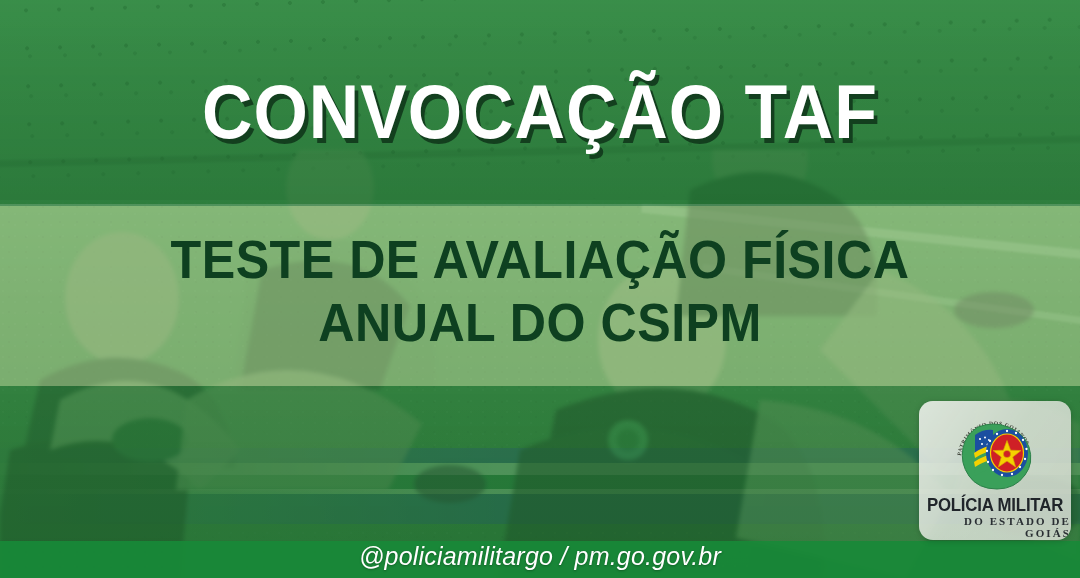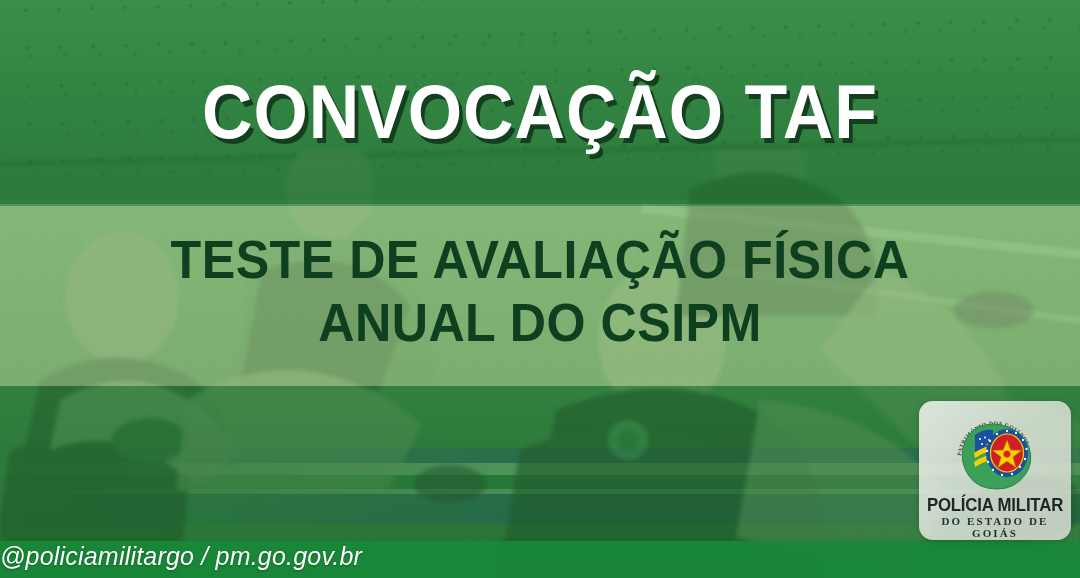--- a/index.html
+++ b/index.html
@@ -114,21 +114,21 @@
     font-size:54px;line-height:1.16;
     font-weight:700;
     letter-spacing:.5px;
     transform:scaleX(.93);
     white-space:nowrap;
   }
   .subtitle .l2{display:block;}
 
   .handle{
     position:absolute;left:0;right:0;bottom:7px;
-    text-align:left;
+    text-align:center;
     color:#ffffff;
     font-size:25px;
     font-style:italic;
     font-weight:400;
     letter-spacing:.2px;
     text-shadow:0 1px 2px rgba(10,50,22,.45);
   }
 
   
   .logo-card{
@@ -142,21 +142,21 @@
     position:absolute;inset:0;
     background:linear-gradient(125deg,rgba(255,255,255,.40) 0%,rgba(255,255,255,.05) 48%,rgba(190,200,185,.35) 100%);
   }
   .crest{position:absolute;left:26px;top:8px;width:100px;height:84px;}
   .logo-title{
     position:absolute;left:0;right:0;top:94px;text-align:center;
     font-size:17.5px;font-weight:700;color:#20252a;letter-spacing:-.2px;
     transform:scaleX(.96);
   }
   .logo-sub{
-    position:absolute;left:0;right:0;top:114px;text-align:center;
+    position:absolute;left:0;right:0;top:114px;text-align:right;
     font-family:"Liberation Serif", serif;
     font-size:11px;font-weight:700;color:#2a2f33;letter-spacing:2.1px;
   }
 </style>
 </head>
 <body>
 
 <div class="banner">
 
   <div class="photo">

